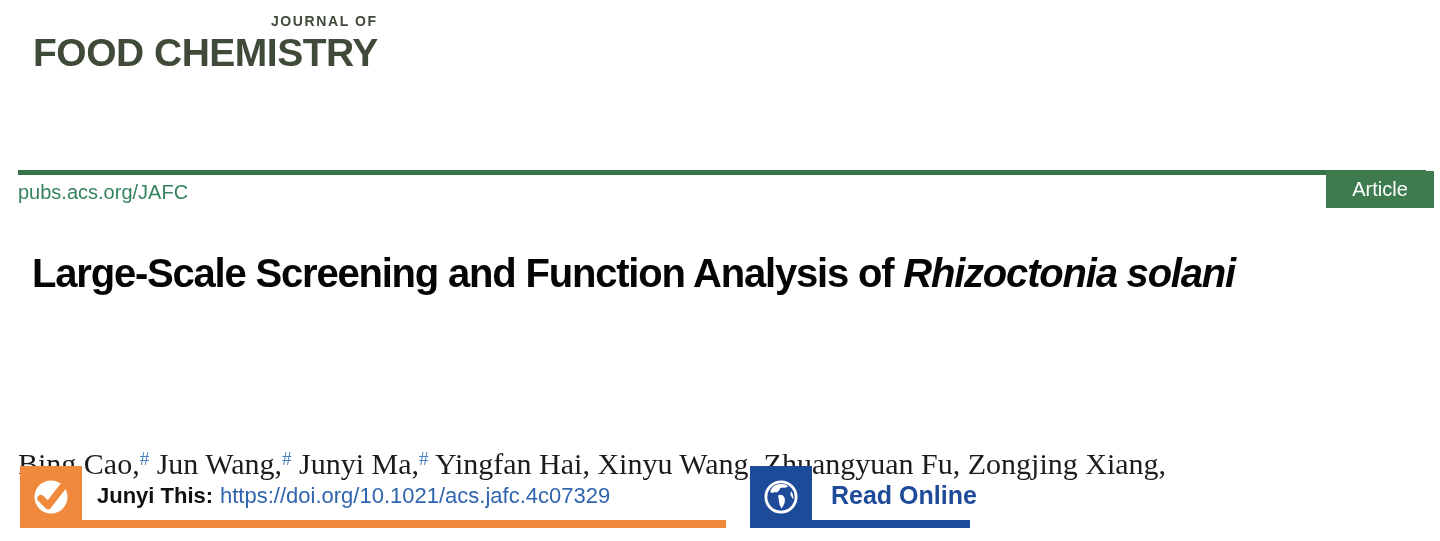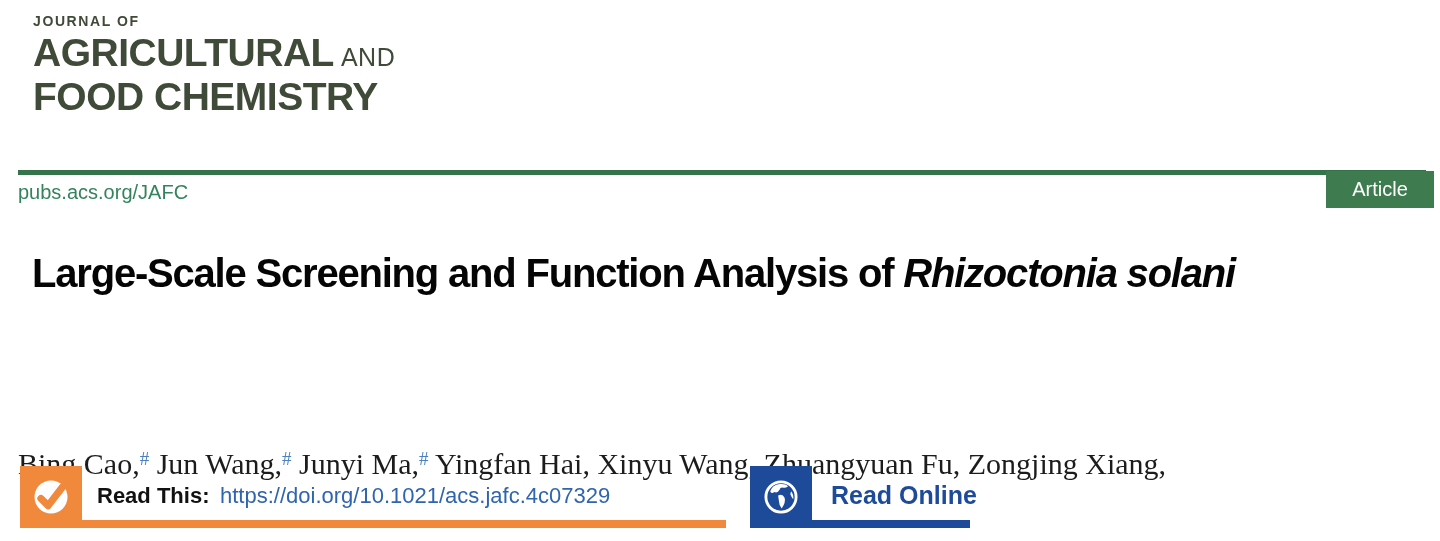--- a/index.html
+++ b/index.html
@@ -2,21 +2,21 @@
 <html><head>
 <meta charset="utf-8">
 <style>
   html,body{margin:0;padding:0;}
   body{
     width:1440px;height:541px;position:relative;background:#ffffff;
     font-family:"Liberation Sans",sans-serif;overflow:hidden;
   }
 
   
-  .logo{position:absolute;left:33px;top:13px;color:#404A39;}
+  .logo{position:absolute;left:33px;top:13px;color:#404A39;text-align:right;}
   .logo-line1{font-size:14px;font-weight:700;letter-spacing:1.6px;margin-bottom:4px;}
   .logo-line2,.logo-line3{font-size:39px;font-weight:700;letter-spacing:-0.5px;line-height:40px;white-space:nowrap;}
   .logo-suffix{font-size:25px;font-weight:400;letter-spacing:0.5px;margin-left:7px;}
 
   
   .rule{position:absolute;left:18px;top:170px;width:1408px;height:5px;background:#35744A;}
   .pubs-link{position:absolute;left:18px;top:181px;font-size:20px;color:#35835D;text-decoration:none;}
   .badge{position:absolute;left:1326px;top:171px;width:108px;height:37px;background:#3E7C4F;
          color:#ffffff;font-size:20px;line-height:37px;text-align:center;}
 
@@ -40,21 +40,20 @@
   .read-box{position:absolute;left:750px;top:466px;width:62px;height:62px;background:#1E4B99;}
   .read-box svg{display:block;margin:8px auto 0;}
   .read-label{position:absolute;left:831px;top:481px;font-size:25px;font-weight:700;color:#1E4B99;}
   .read-underline{position:absolute;left:812px;top:520px;width:158px;height:8px;background:#1E4B99;}
 </style>
 </head>
 <body>
 
 <div class="logo">
   <div class="logo-line1">JOURNAL OF</div>
-  <div class="logo-line2"><span>AGRICULTURAL</span><span class="logo-suffix">AND</span></div>
   <div class="logo-line3">FOOD CHEMISTRY</div>
 </div>
 
 <div class="rule"></div>
 <a class="pubs-link" href="#">pubs.acs.org/JAFC</a>
 <div class="badge">Article</div>
 
 <div class="title">
   <div><span>Large-Scale Screening and Function Analysis of </span><span class="it">Rhizoctonia solani</span></div>
 </div>
@@ -65,21 +64,21 @@
 </div>
 
 <div class="cite-box">
   <span>
     <svg width="46" height="46" viewBox="0 0 64 64">
       <circle cx="32" cy="32" r="23" fill="#ffffff"></circle>
       <path d="M18 34 L28 44 L48 18" fill="none" stroke="#F0893C" stroke-width="10" stroke-linecap="round" stroke-linejoin="round"></path>
     </svg>
   </span>
 </div>
-<span class="cite-label">Read This:</span>
+<span class="cite-label">Junyi This:</span>
 <a class="doi-link" href="#">https://doi.org/10.1021/acs.jafc.4c07329</a>
 <div class="cite-underline"></div>
 
 <div class="read-box">
   <span>
     <svg width="46" height="46" viewBox="0 0 64 64">
       <circle cx="32" cy="32" r="21" fill="#1E4B99" stroke="#ffffff" stroke-width="4"></circle>
       <path d="M17 24 Q20 15 30 14 Q38 13 42 17 Q38 20 35 19 Q31 18 30 22 Q27 27 23 25 Q18 28 17 24 Z" fill="#ffffff"></path>
       <path d="M28 30 Q34 27 37 33 Q39 39 33 48 Q29 43 29 37 Z" fill="#ffffff"></path>
       <path d="M46 24 Q50 29 49 35 Q46 31 45 28 Z" fill="#ffffff"></path>

